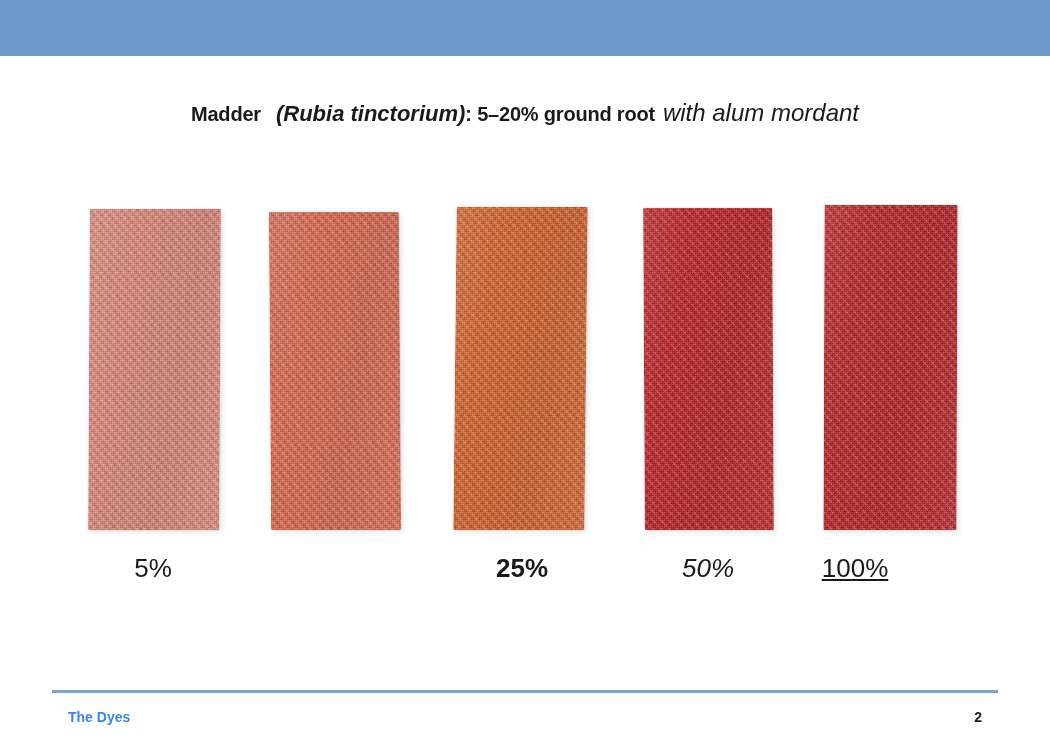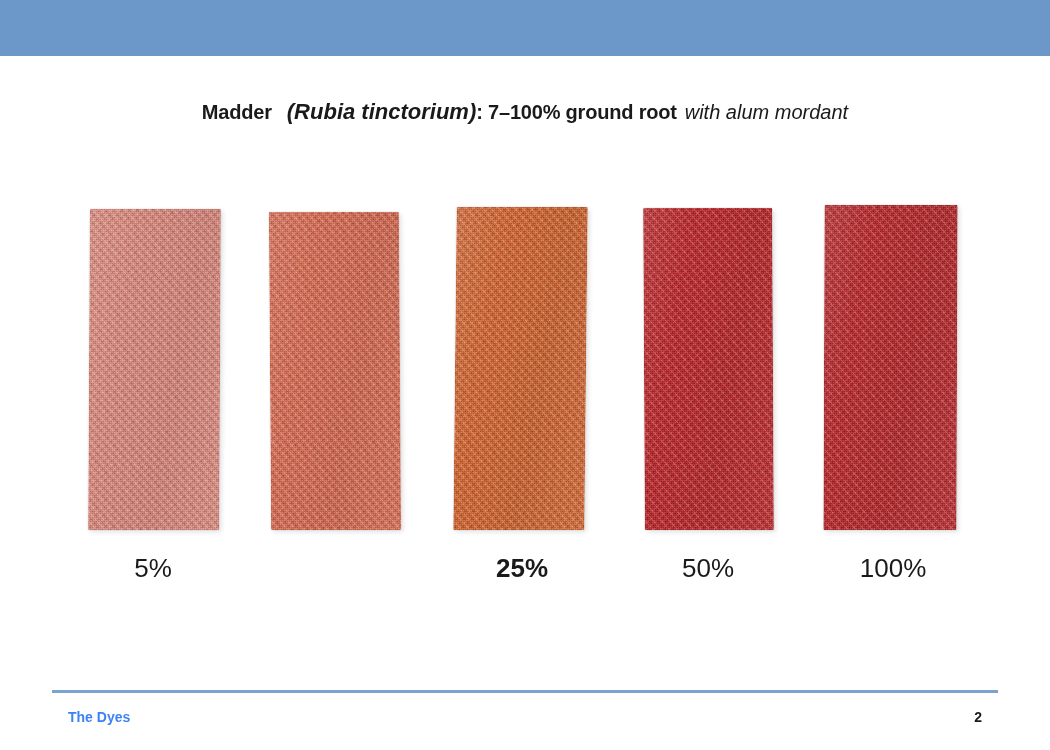--- a/index.html
+++ b/index.html
@@ -49,21 +49,21 @@
     font-stretch: condensed;
     letter-spacing: -0.2px;
   }
   .t-bold-italic {
     font-size: 22px;
     font-weight: bold;
     font-style: italic;
     font-stretch: condensed;
   }
   .t-italic {
-    font-size: 20px;
+    font-size: 24px;
     font-weight: normal;
     font-style: italic;
   }
 
   
   .swatch-strip {
     position: absolute;
     left: 0;
     top: 205px;
     width: 1050px;
@@ -182,21 +182,21 @@
   }
 </style>
 </head>
 <body>
 
 <div class="slide">
 
   <div class="top-band"></div>
 
   <div class="title-row">
-    <span class="t-bold">Madder</span><span class="t-bold-italic" style="margin-left:15px;font-style:italic;">(Rubia tinctorium)</span><span class="t-bold">: 7–100% ground root</span><span class="t-italic" style="margin-left:8px;">with alum mordant</span>
+    <span class="t-bold">Madder</span><span class="t-bold-italic" style="margin-left:15px;font-style:italic;">(Rubia tinctorium)</span><span class="t-bold">: 5–20% ground root</span><span class="t-italic" style="margin-left:8px;">with alum mordant</span>
   </div>
 
   <div class="swatch-strip" id="swatch-strip">
       <div class="swatch-cell" style="left: 89px; width: 131px;">
         <div class="swatch" style="top: 4px; height: 321px; background-color: rgb(224, 137, 124); transform: skewX(-0.3deg);"></div>
       </div>
       <div class="swatch-cell" style="left: 270px; width: 130px;">
         <div class="swatch" style="top: 7px; height: 318px; background-color: rgb(221, 106, 80); transform: skewX(0.4deg);"></div>
       </div>
       <div class="swatch-cell" style="left: 455px; width: 131px;">
@@ -209,15 +209,15 @@
         <div class="swatch" style="top: 0px; height: 325px; background-color: rgb(188, 36, 40); transform: skewX(-0.2deg);"></div>
       </div>
     </div>
 
   <div class="footer-rule"></div>
   <div class="footer-left">The Dyes</div>
   <div class="footer-right">2</div>
 
 <div class="pct-label" style="left: 93px; width: 120px;">5%</div>
     <div class="pct-label" style="left: 462px; width: 120px; font-weight: bold;">25%</div>
-    <div class="pct-label" style="left: 648px; width: 120px;">50%</div>
-    <div class="pct-label" style="left: 833px; width: 120px;">100%</div>
+    <div class="pct-label" style="left: 648px; width: 120px; font-style: italic;">50%</div>
+    <div class="pct-label" style="left: 795px; width: 120px; text-decoration: underline;">100%</div>
   </div>
 
 </body></html>

